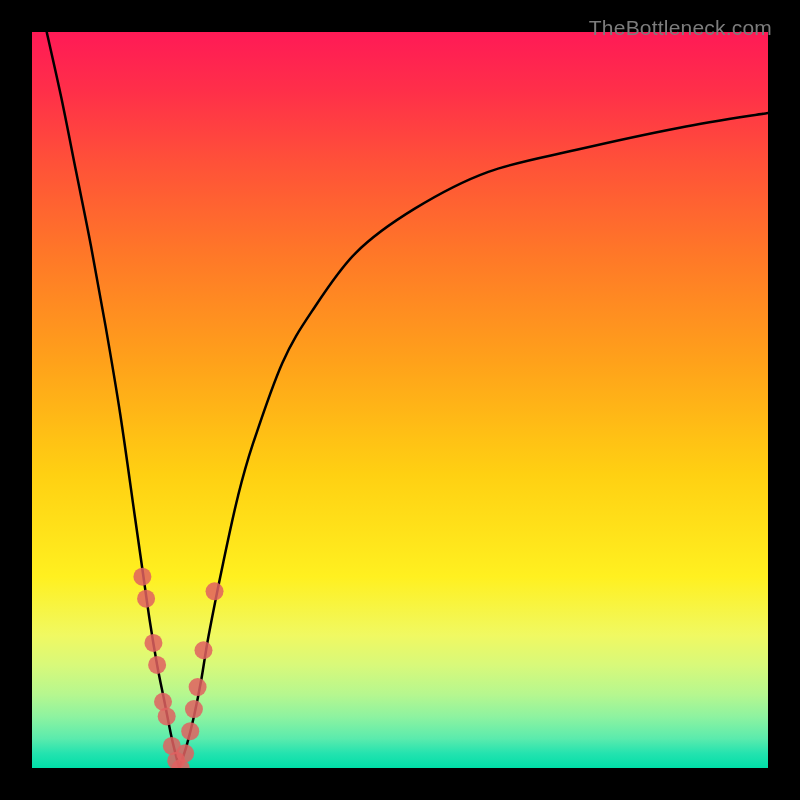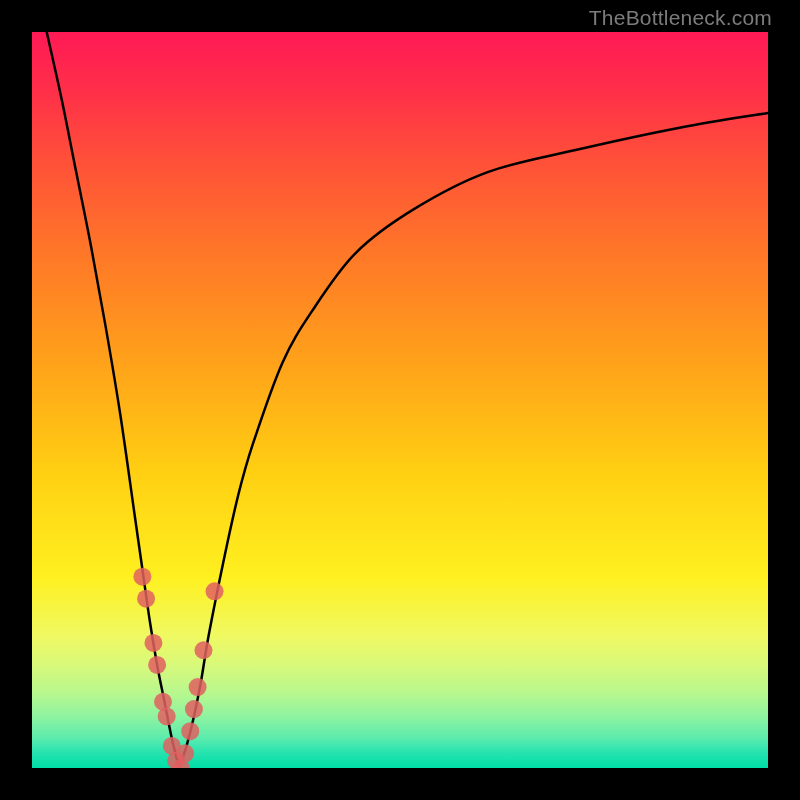--- a/index.html
+++ b/index.html
@@ -47,21 +47,21 @@
     );
   }
   svg.overlay {
     position: absolute;
     inset: 0;
     width: 736px;
     height: 736px;
   }
   .watermark {
     position: absolute;
-    top: 6px;
+    top: 16px;
     right: 28px;
     color: #7c7c7c;
     font-size: 21px;
     font-weight: 500;
     letter-spacing: 0.2px;
     user-select: none;
   }
 </style>
 </head>
 <body>

